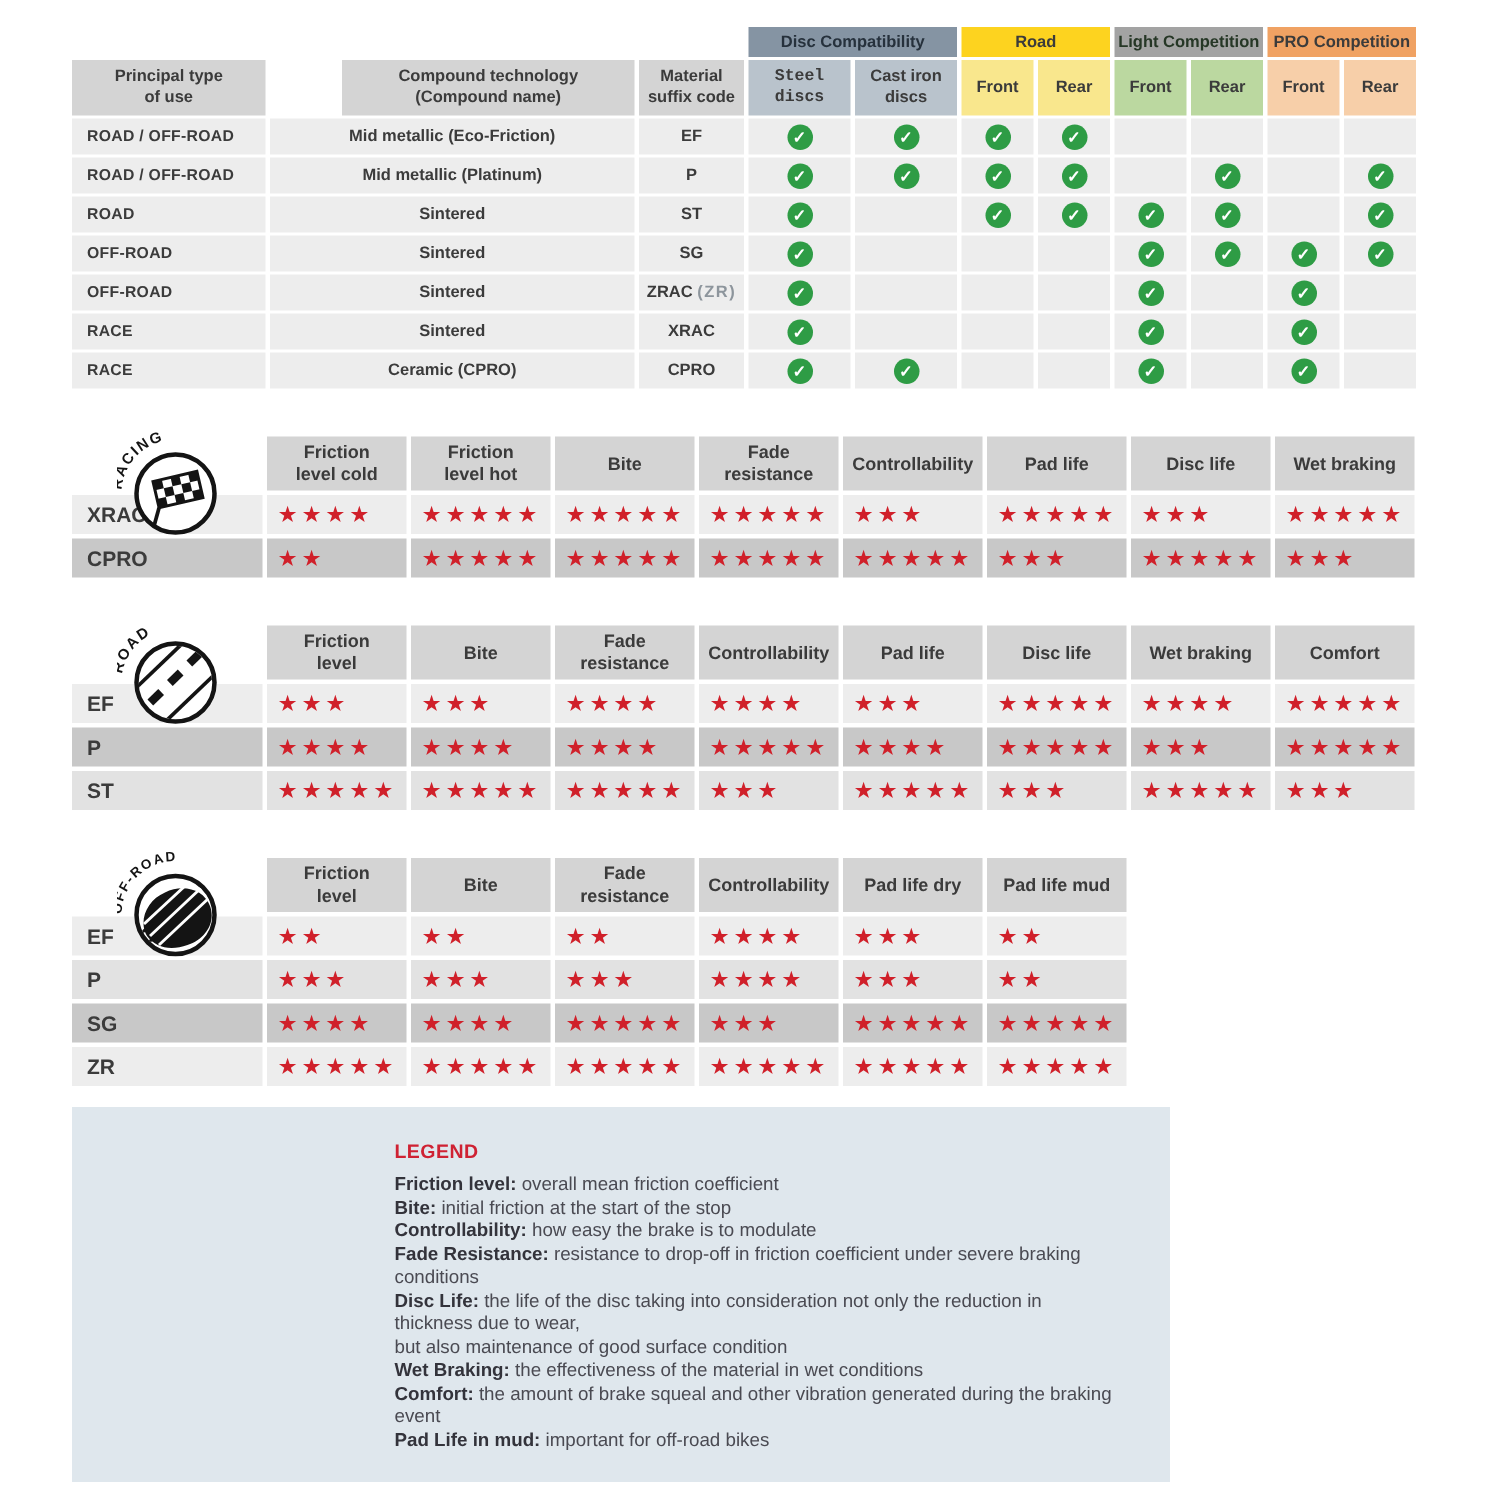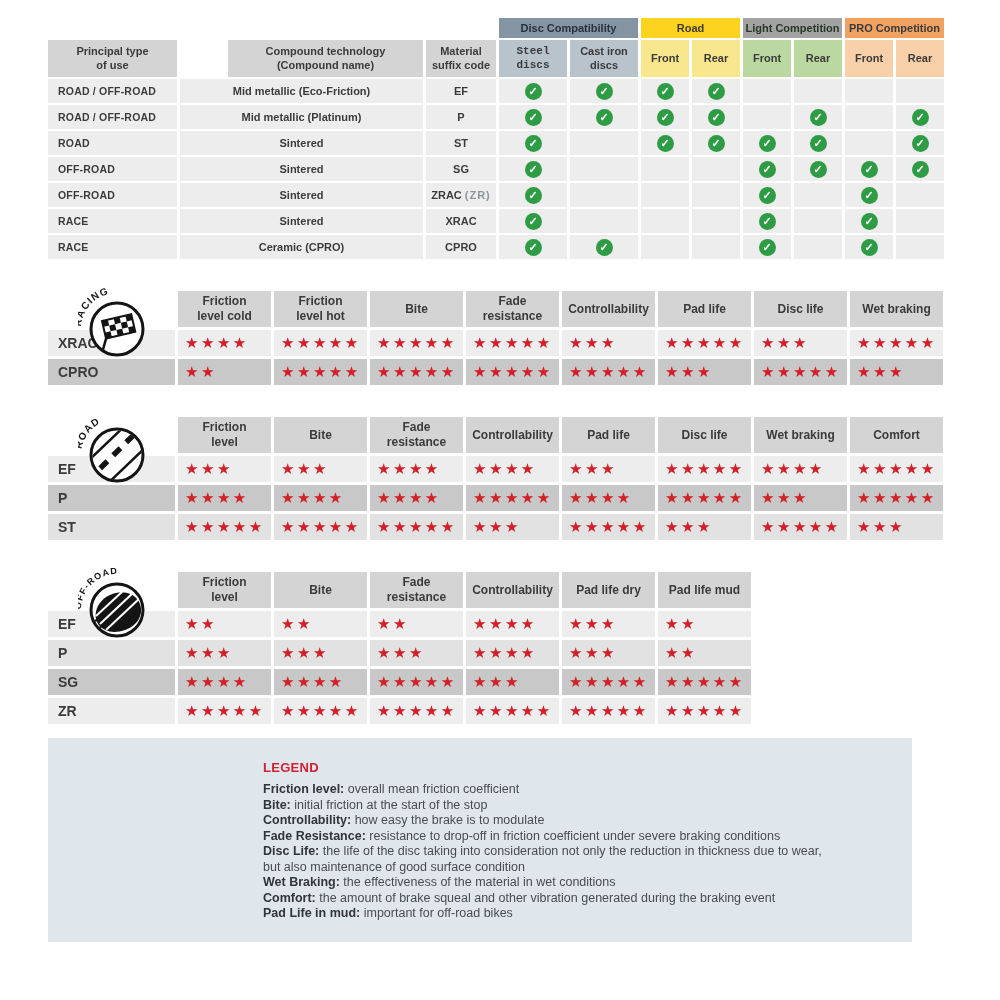--- a/index.html
+++ b/index.html
@@ -35,21 +35,21 @@
   .rlabel{justify-content:flex-start;padding-left:10px;font-size:14px;}
   .starcell{justify-content:flex-start;padding-left:7px;}
   .sh-light{background:#ededed;}
   .sh-medium{background:#e2e2e2;}
   .sh-dark{background:#c8c8c8;}
   .stars{color:#d0202a;font-size:15px;letter-spacing:2.5px;line-height:1;font-family:"DejaVu Sans",sans-serif;padding-top:1px;}
   .section-icon{position:absolute;left:30px;top:-4px;}
   .arc-label{font-size:10px;font-weight:bold;letter-spacing:1.2px;fill:#141414;font-family:"Liberation Sans",sans-serif;}
 
   
-  .legend-box{margin-top:14px;width:864px;background:#dfe7ed;padding:22px 0 20px 0;box-sizing:border-box;}
+  .legend-box{margin-top:14px;width:732px;background:#dfe7ed;padding:22px 0 20px 0;box-sizing:border-box;}
   .legend-inner{padding-left:215px;padding-right:30px;}
   .legend-title{color:#cf2233;font-size:13px;font-weight:bold;margin:0 0 7px 0;letter-spacing:.3px;}
   .legend-line{font-size:12.5px;line-height:15.5px;color:#4a4a52;}
   .term{font-weight:bold;color:#33333b;}
 </style>
 </head>
 <body>
 
 <div class="sheet">
 

